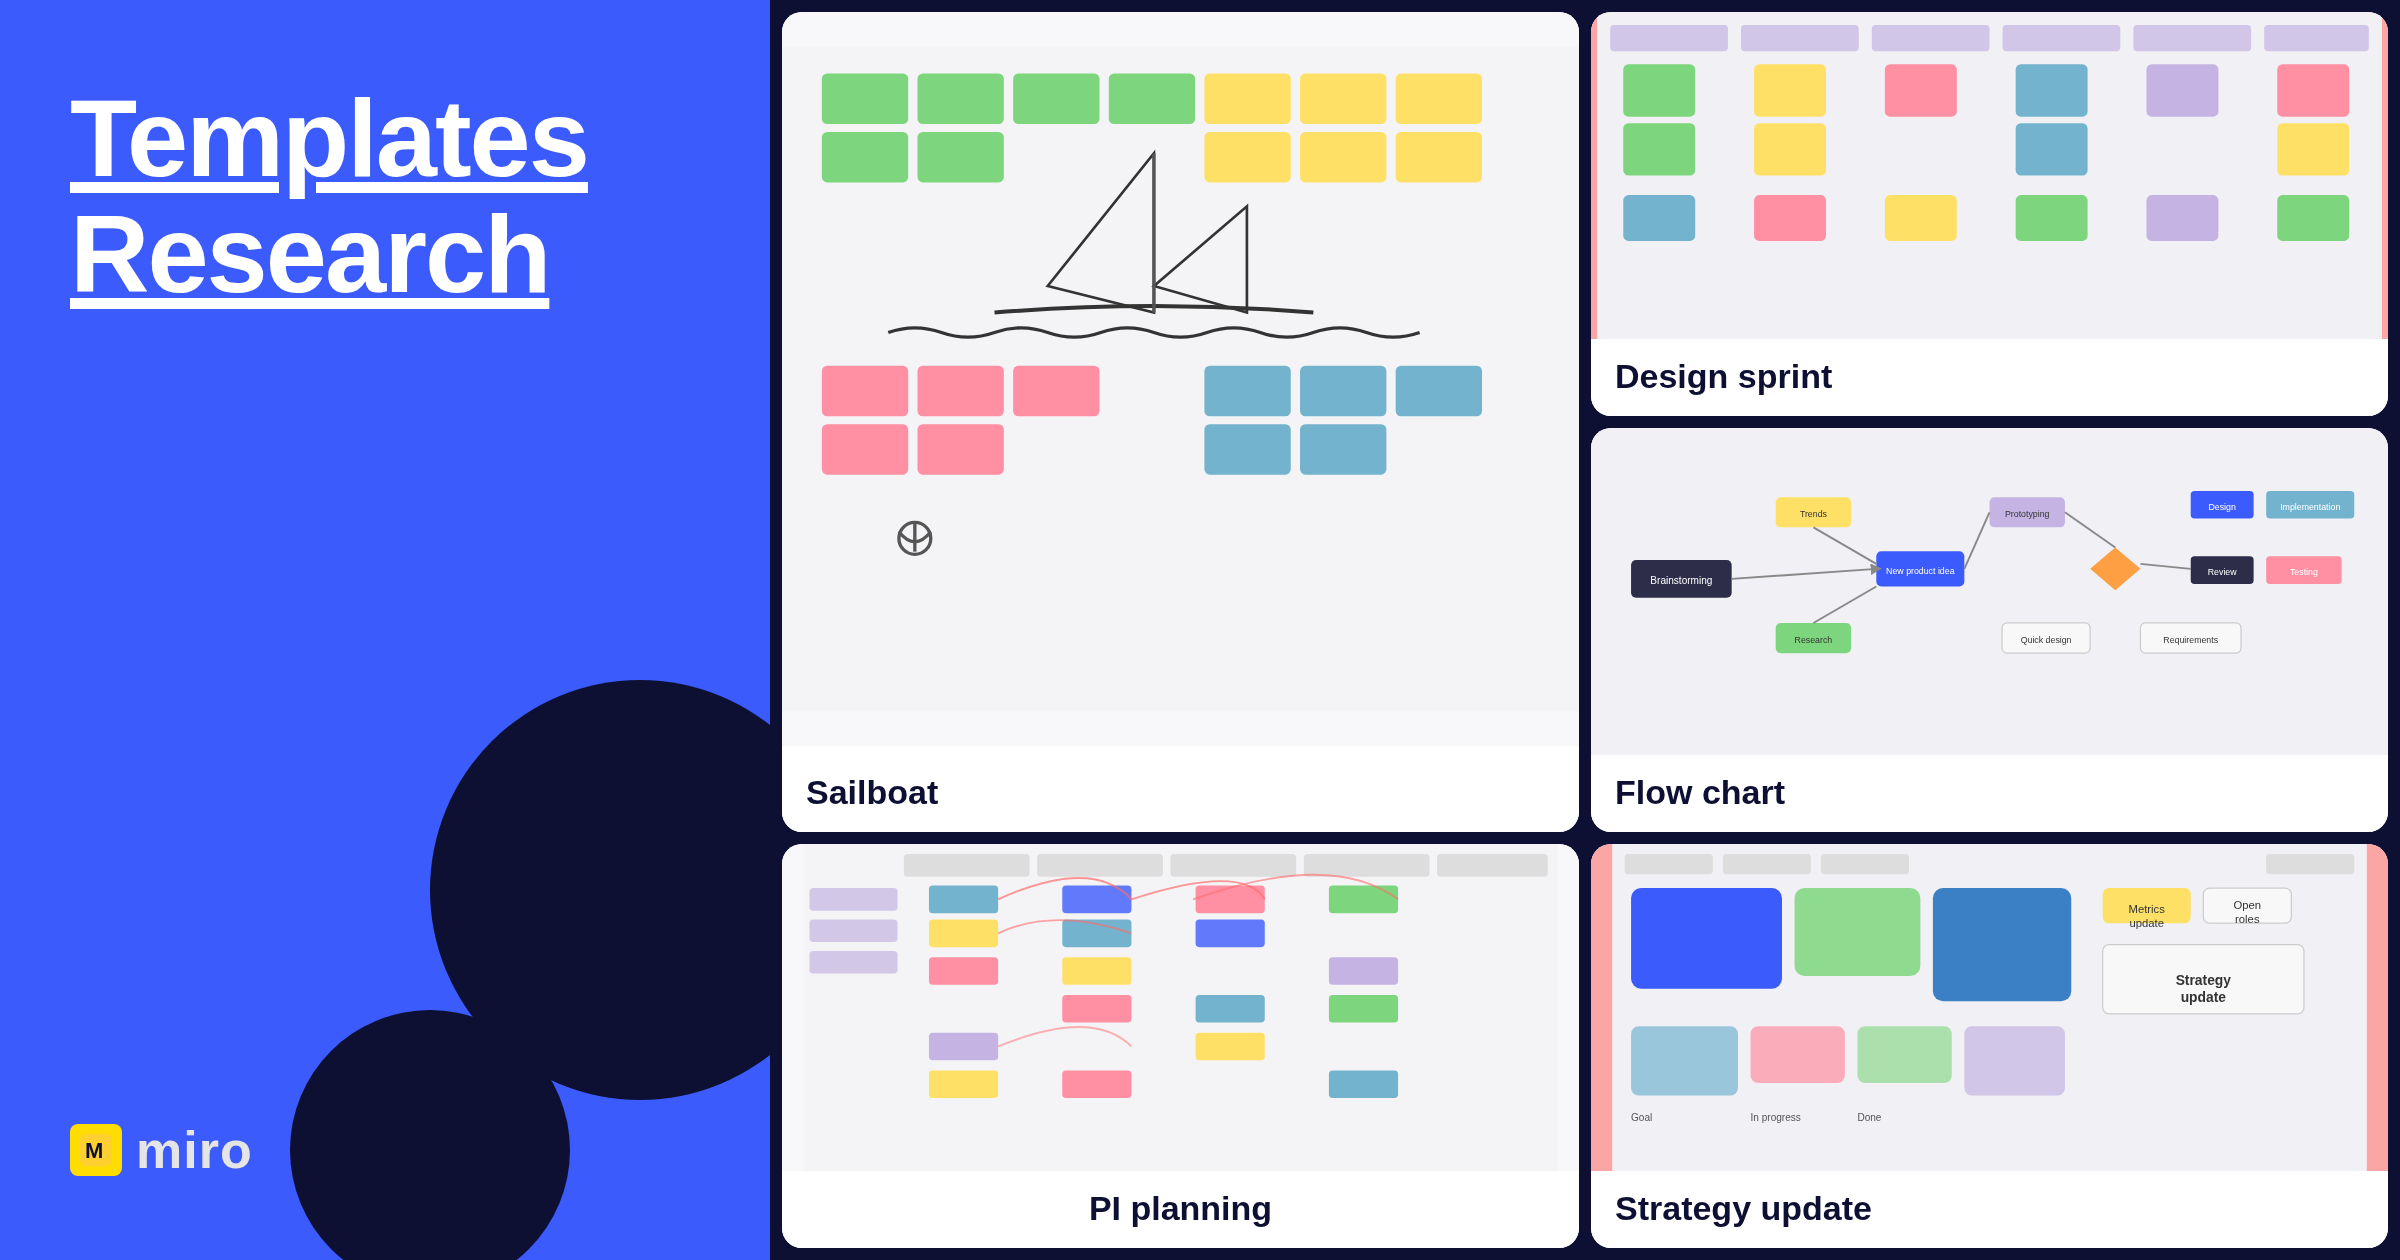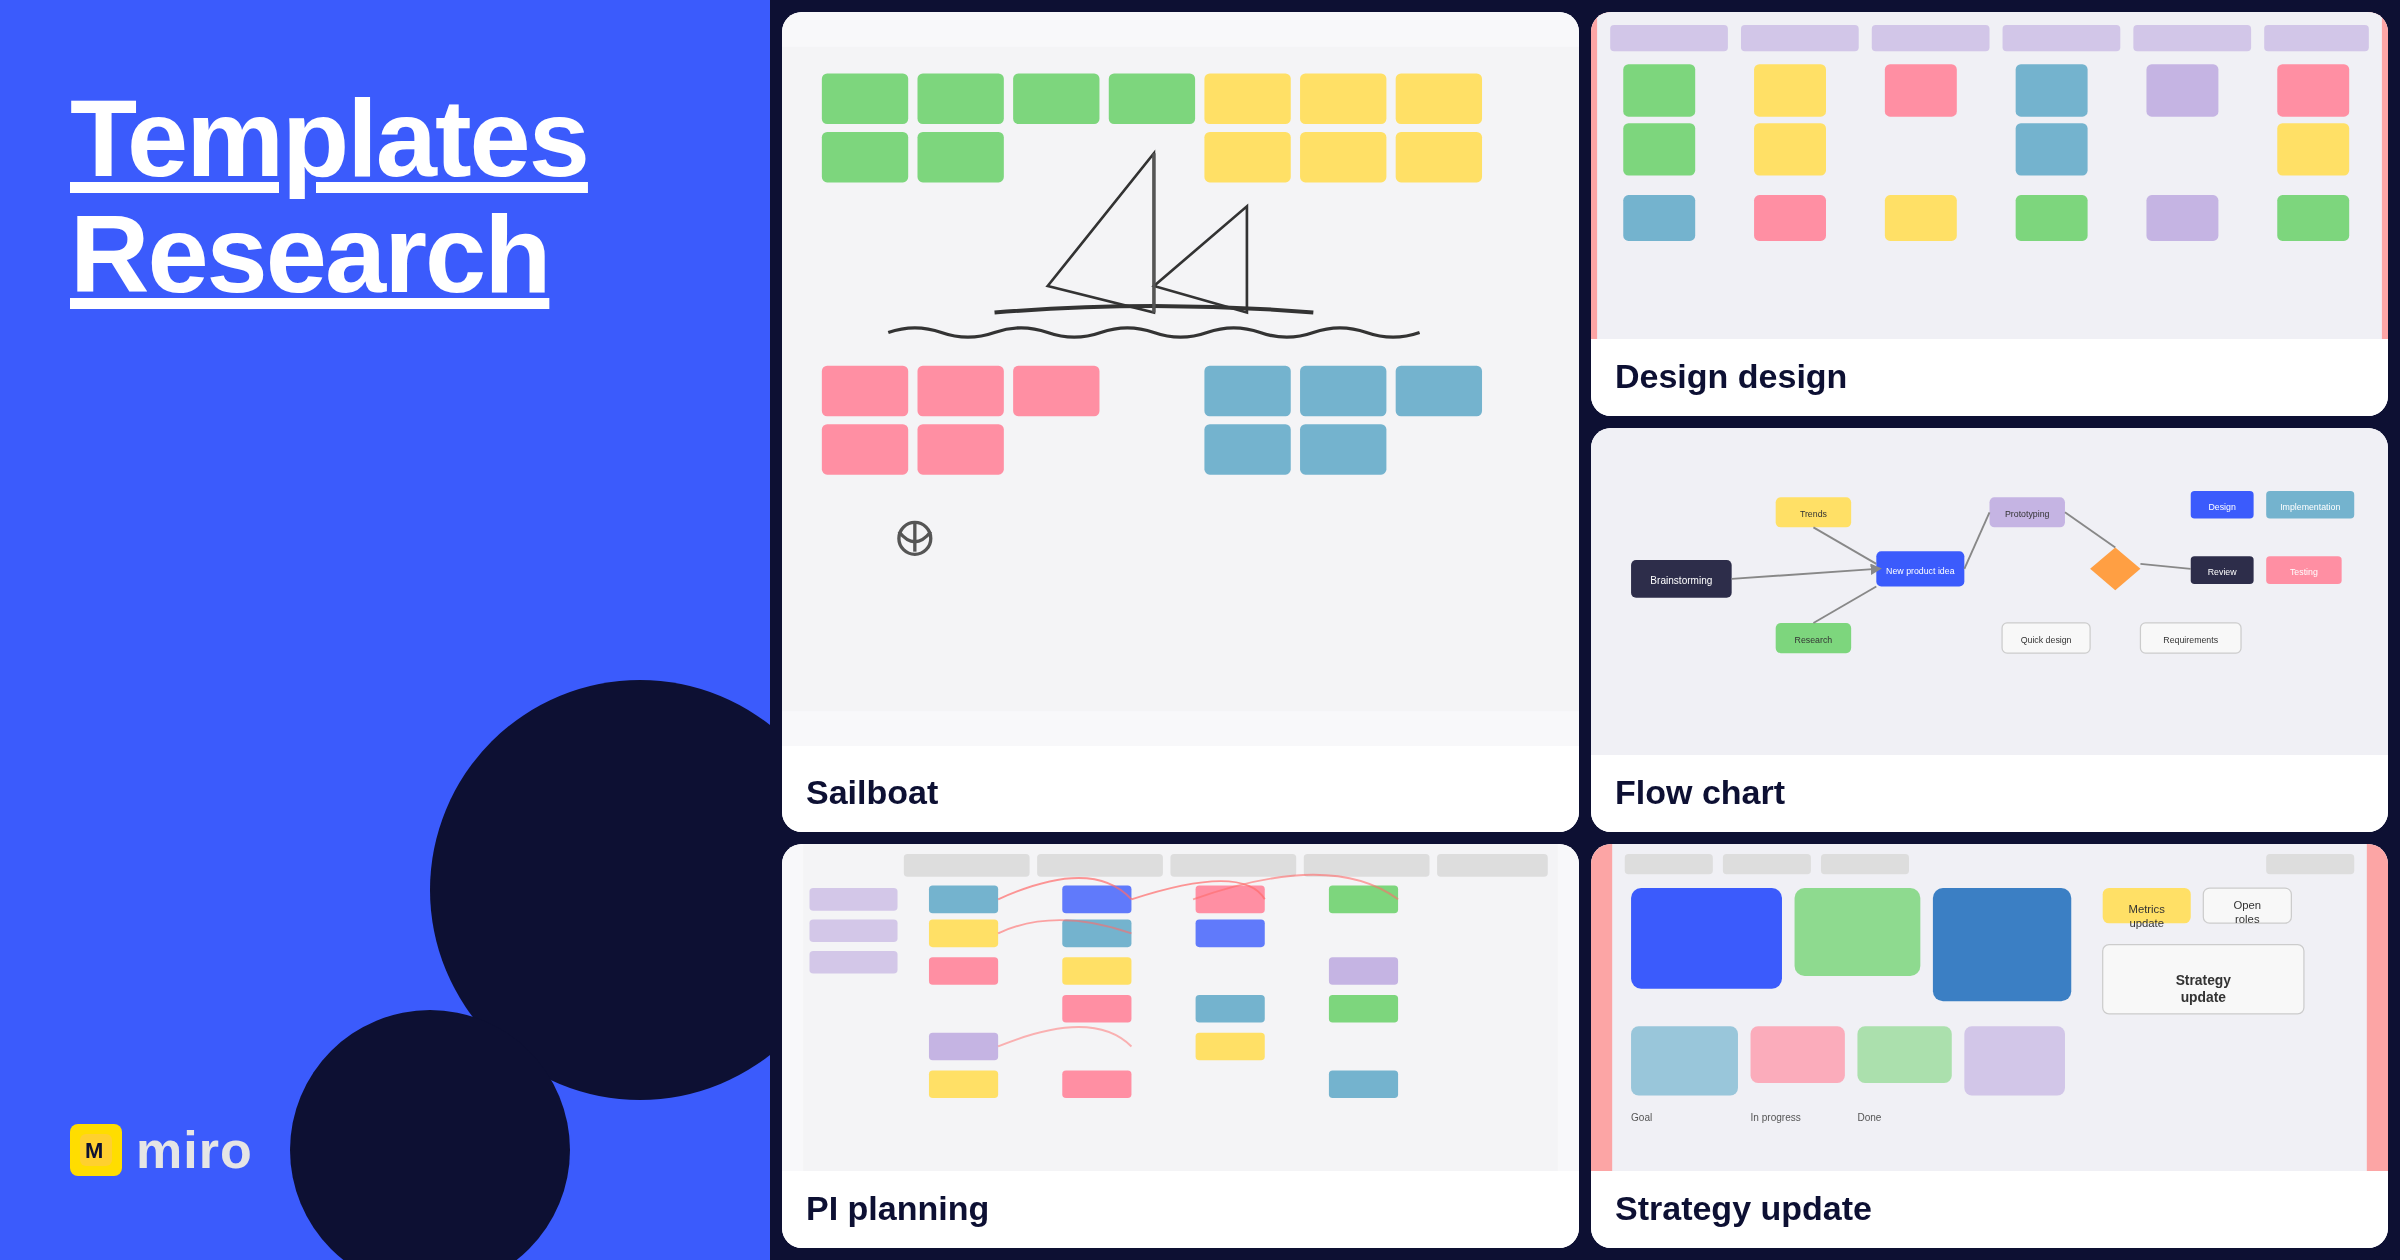--- a/index.html
+++ b/index.html
@@ -134,20 +134,21 @@
     
     .card-flow-chart {
       grid-column: 2;
       grid-row: 2;
     }
 
     
     .card-pi-planning {
       grid-column: 1;
       grid-row: 3;
+      text-align: center;
     }
 
     
     .card-strategy {
       grid-column: 2;
       grid-row: 3;
     }
 
     
     .sailboat-preview {
@@ -274,21 +275,21 @@
         <rect x="520" y="85" width="55" height="40" rx="4" fill="#ffe066"></rect>
 
         <rect x="20" y="140" width="55" height="35" rx="4" fill="#74b3ce"></rect>
         <rect x="120" y="140" width="55" height="35" rx="4" fill="#ff8fa3"></rect>
         <rect x="220" y="140" width="55" height="35" rx="4" fill="#ffe066"></rect>
         <rect x="320" y="140" width="55" height="35" rx="4" fill="#7dd67d"></rect>
         <rect x="420" y="140" width="55" height="35" rx="4" fill="#c5b4e3"></rect>
         <rect x="520" y="140" width="55" height="35" rx="4" fill="#7dd67d"></rect>
       </svg>
     </div>
-    <div class="card-label">Design design</div>
+    <div class="card-label">Design sprint</div>
   </div>
 
   <div class="template-card card-flow-chart">
     <div class="card-preview flow-preview-bg">
       <svg class="preview-svg" viewBox="0 0 600 260" xmlns="http://www.w3.org/2000/svg">
         <rect width="600" height="260" fill="#f0f0f5"></rect>
 
         <rect x="15" y="105" width="80" height="30" rx="4" fill="#2d2d4a"></rect>
         <text x="55" y="124" text-anchor="middle" font-size="8" fill="white">Brainstorming</text>
 

